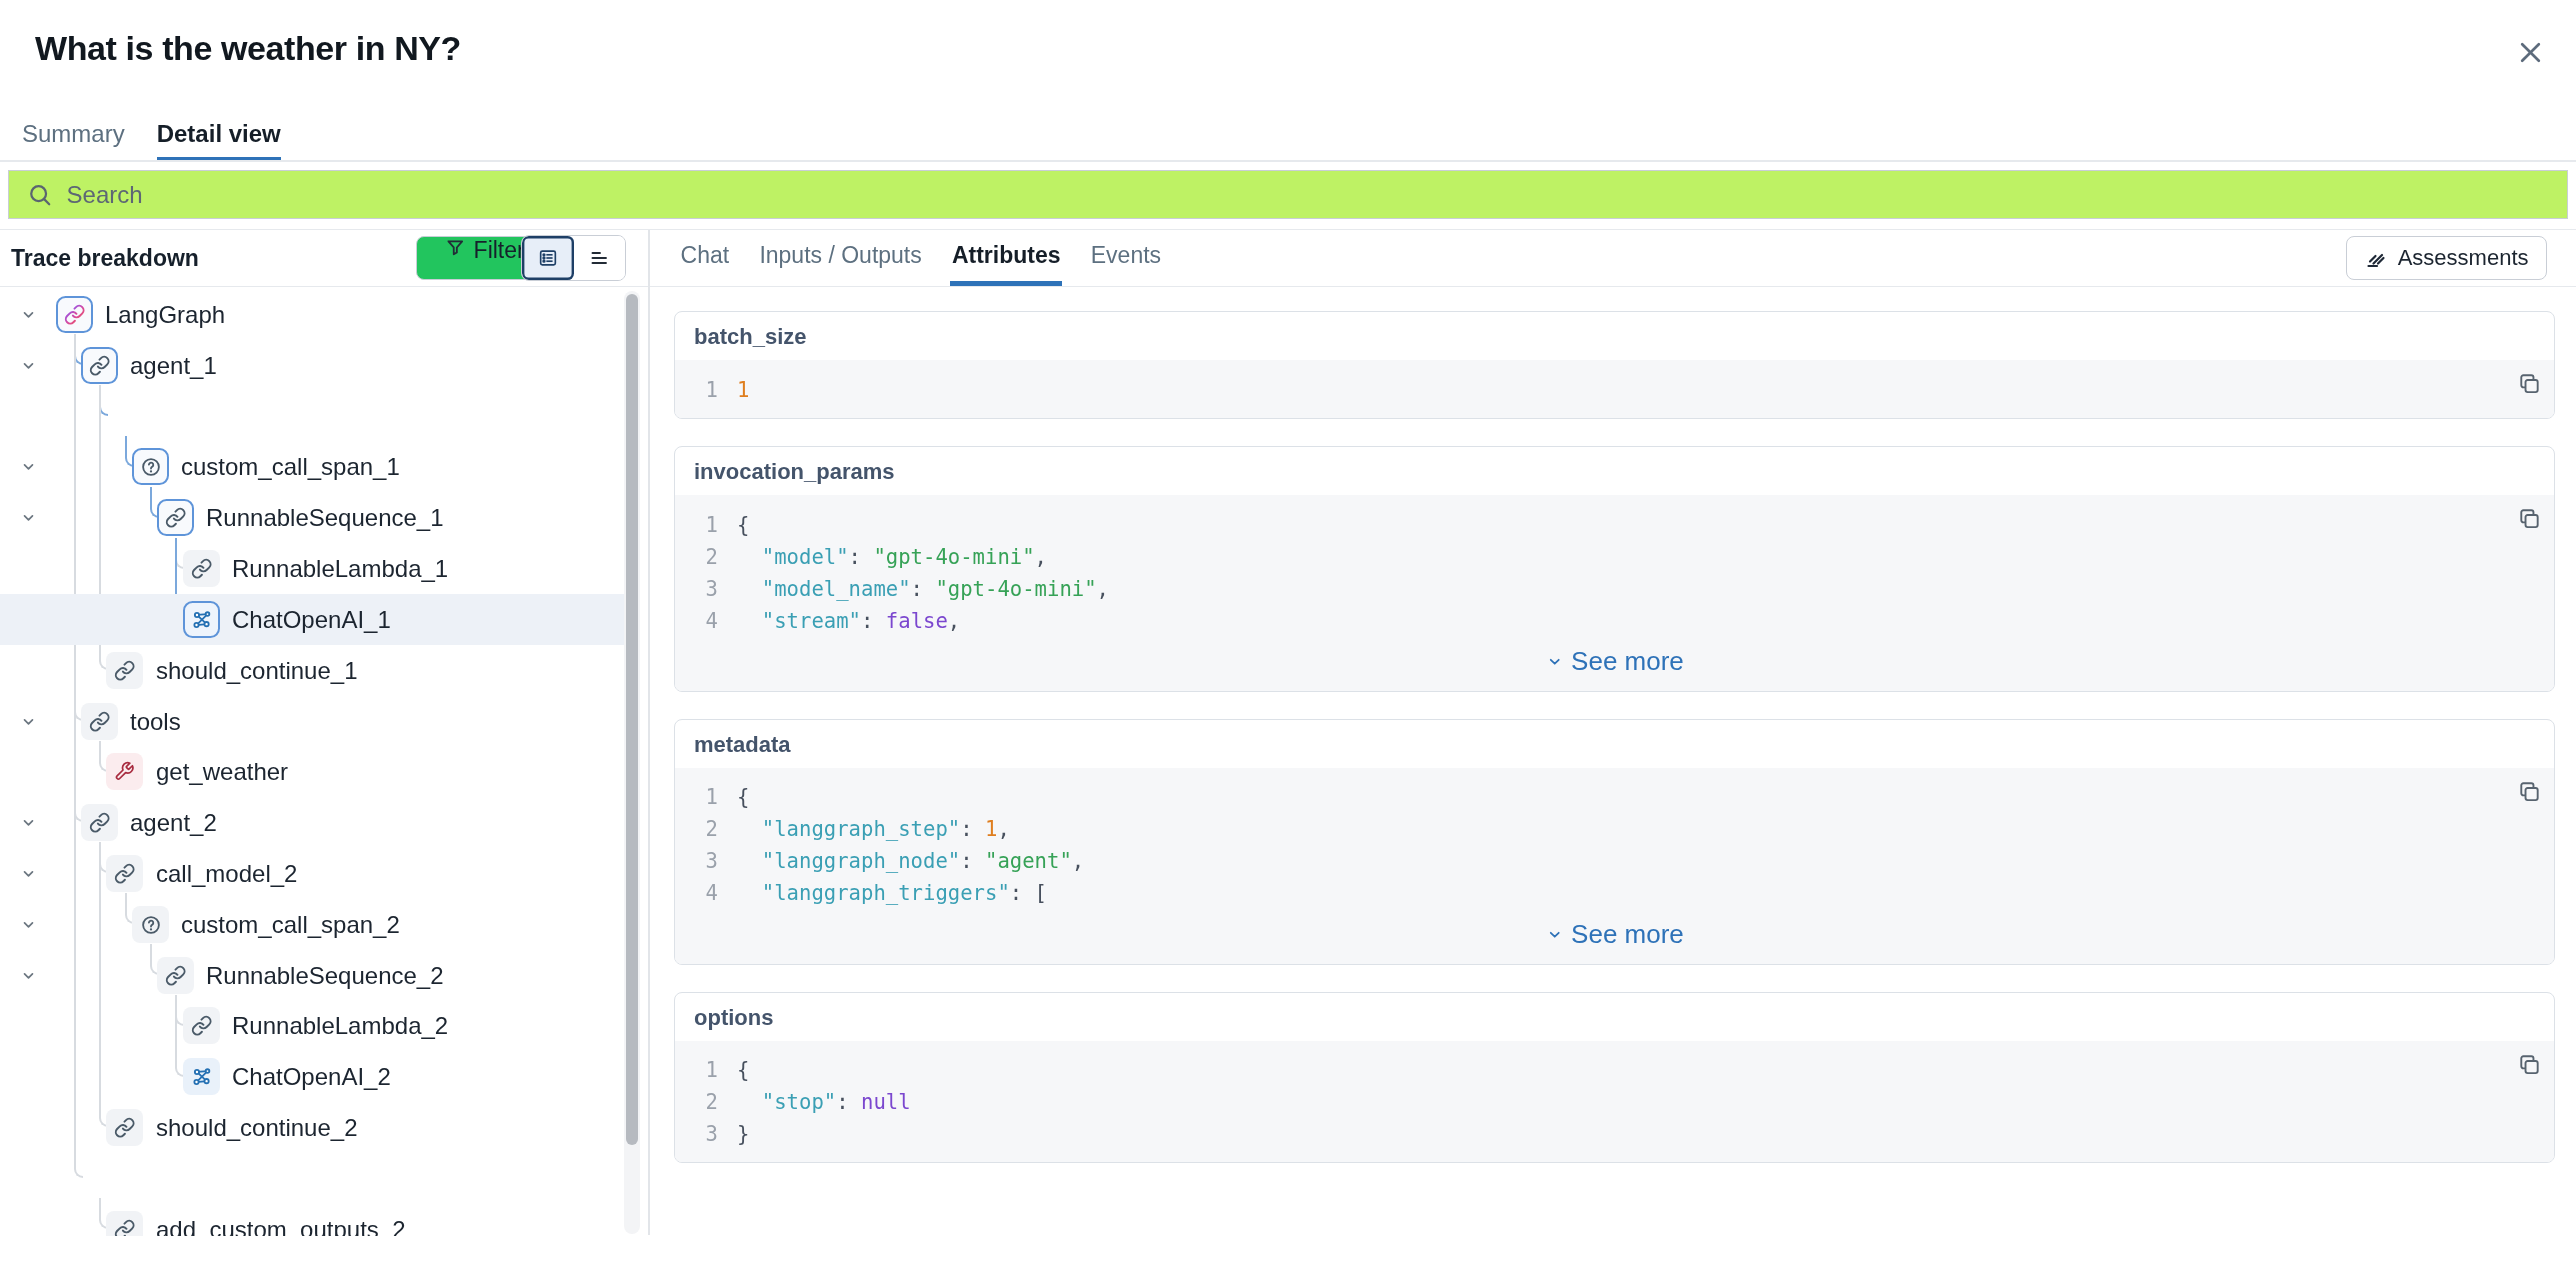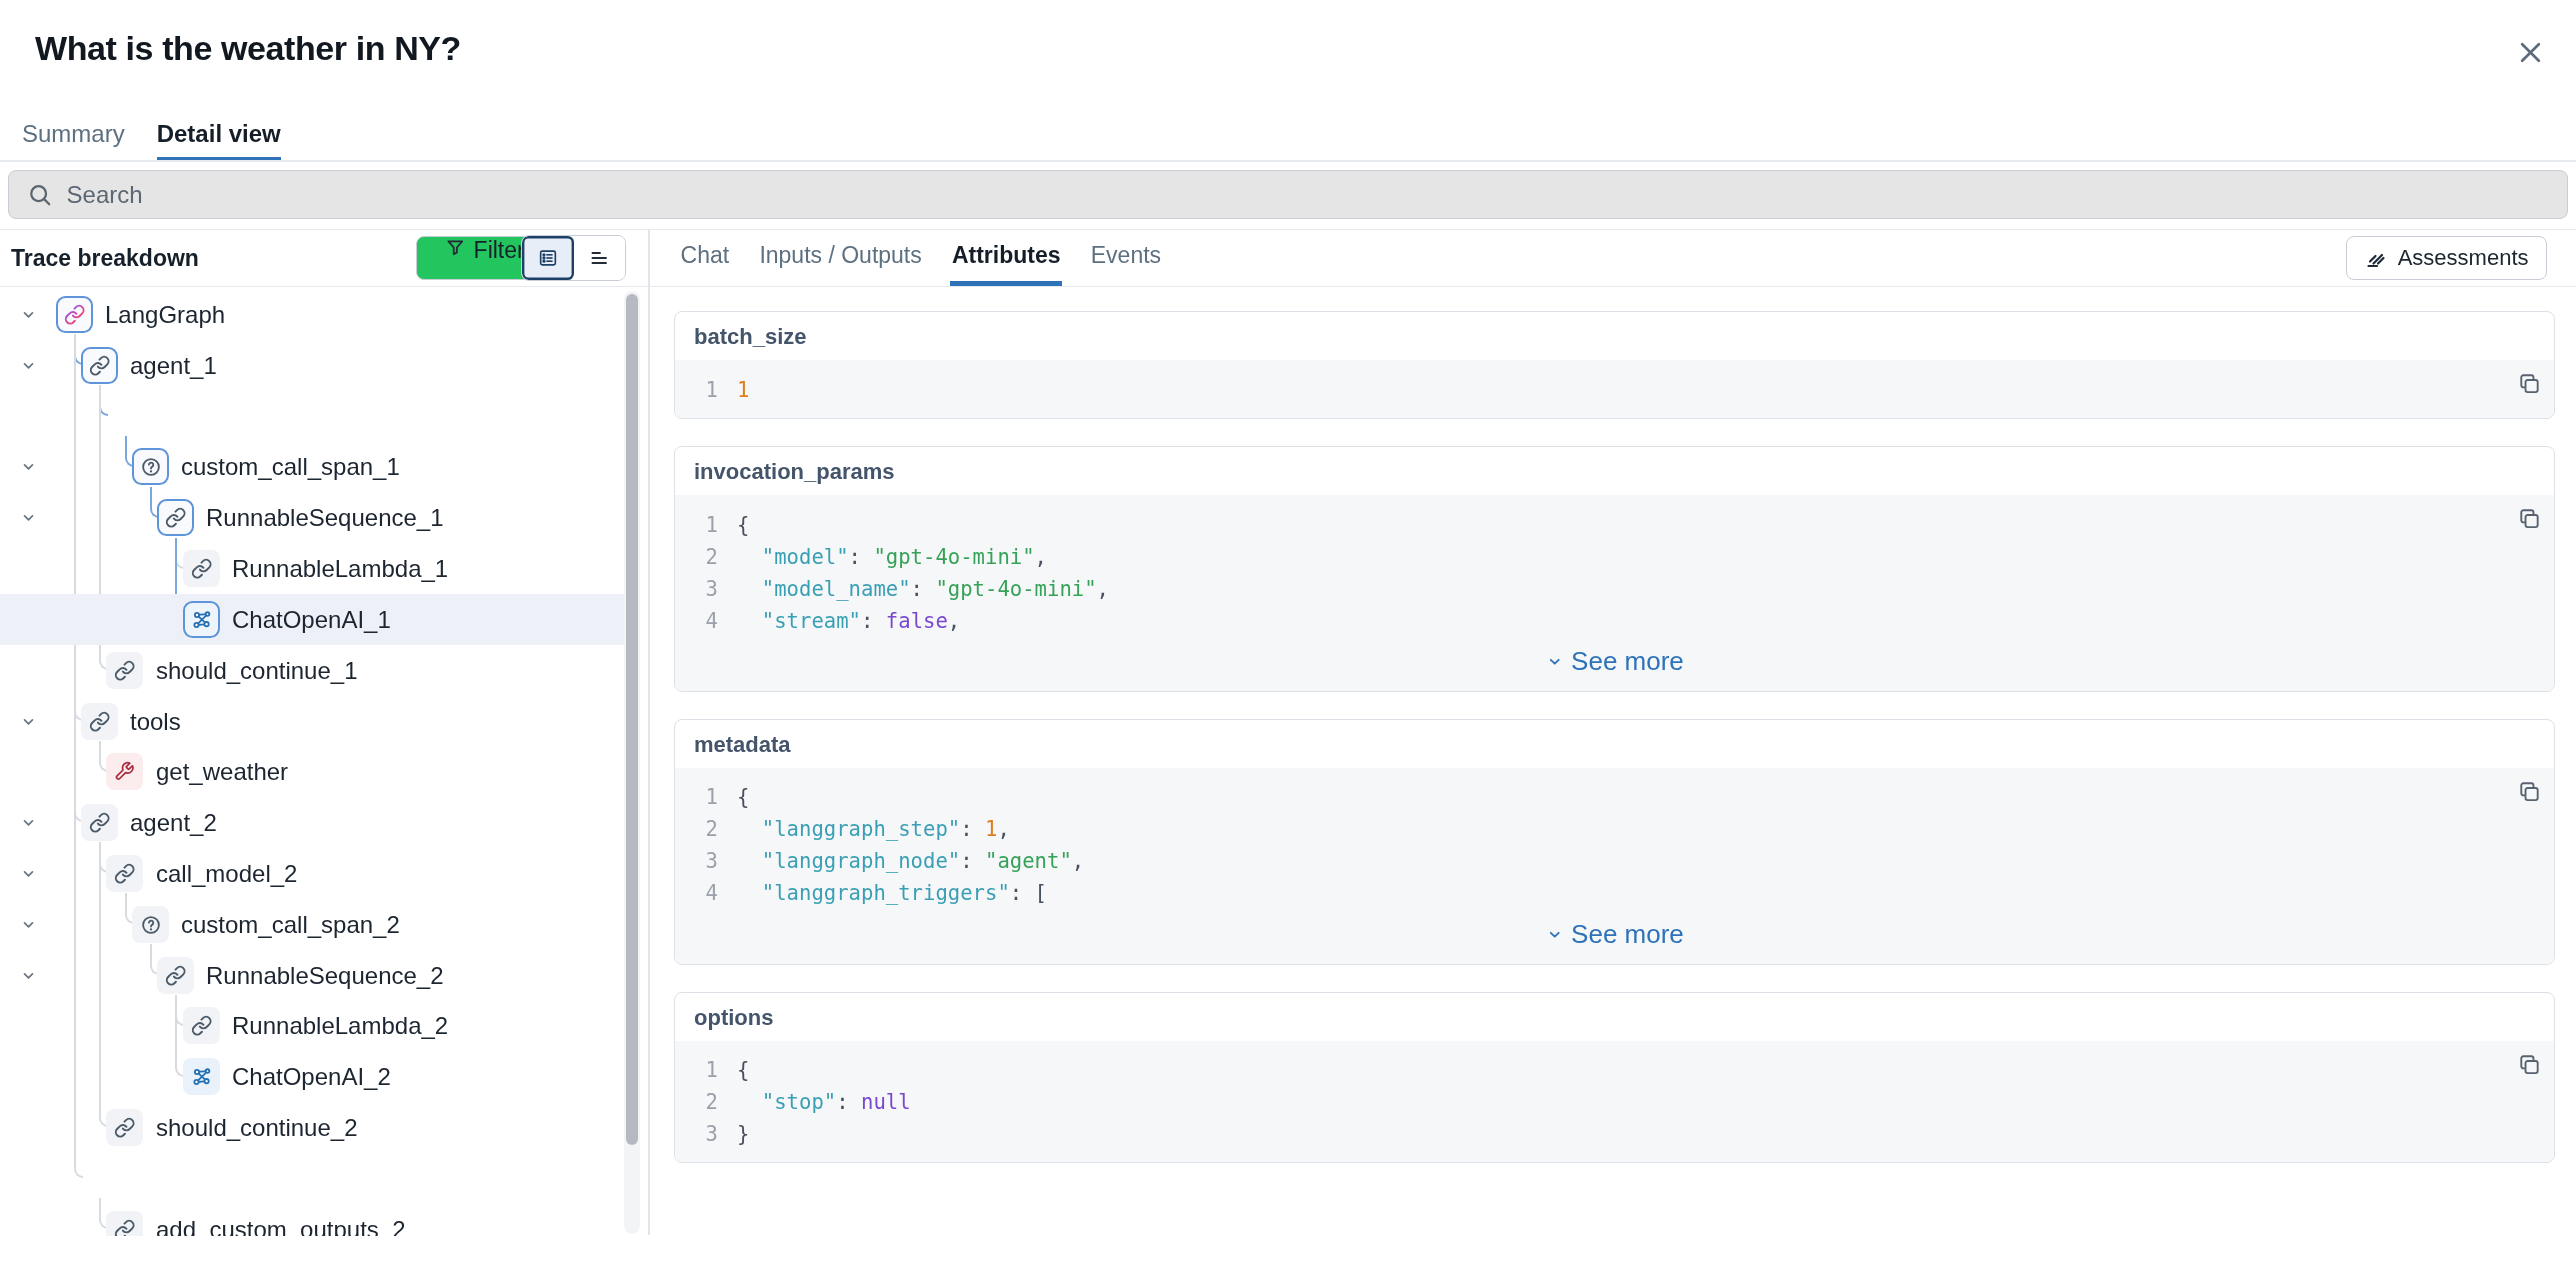--- a/index.html
+++ b/index.html
@@ -10,21 +10,21 @@
   .page-title{position:absolute;left:35px;top:29px;font-size:34px;font-weight:700;color:#11181f;letter-spacing:-0.4px;margin:0;}
   .close-btn{position:absolute;right:24px;top:35px;width:35px;height:35px;background:none;border:none;cursor:pointer;padding:0;color:#5d6b7c;}
 
   
   .top-tabs{position:absolute;left:22px;top:111px;height:51px;display:flex;gap:32px;}
   .t-tab{display:flex;align-items:center;font-size:24px;color:#5d7080;cursor:pointer;border-bottom:5.6px solid transparent;box-sizing:border-box;}
   .t-tab.active{color:#151e28;font-weight:700;border-bottom-color:#2e72b8;}
   .hline{position:absolute;left:0;width:100%;height:1.6px;background:#e6e9ed;}
 
   
-  .search-row{position:absolute;left:8px;right:8px;top:170px;height:49px;border:1.6px solid #c9ced6;border-radius:8px;background:#e5e5e5;display:flex;align-items:center;gap:12.7px;padding-left:17.5px;box-sizing:border-box;}
+  .search-row{position:absolute;left:8px;right:8px;top:170px;height:49px;border:1.6px solid #c9ced6;border-radius:0;background:#bef264;display:flex;align-items:center;gap:12.7px;padding-left:17.5px;box-sizing:border-box;}
   .search-row input{border:none;outline:none;flex:1;font-size:24px;font-family:"Liberation Sans",sans-serif;color:#1c2530;background:transparent;}
   .search-row input::placeholder{color:#5d6774;}
 
   
   .left-head{position:absolute;left:0;top:230px;width:648px;height:57px;border-bottom:1.6px solid #e6e9ed;background:#fff;box-sizing:border-box;}
   .lp-title{position:absolute;left:11px;top:0;line-height:56px;font-size:23px;font-weight:700;color:#16202b;}
   .filter-btn{position:absolute;left:416px;top:5.6px;height:44px;padding:0 28px;border:1.6px solid #c9ced6;border-radius:8px;background:#22c55e;display:flex;align-items:flex-start;gap:8px;font-size:23px;color:#16202b;cursor:pointer;font-family:"Liberation Sans",sans-serif;}
   .seg{position:absolute;left:521px;top:4.8px;height:46px;width:105px;border:1.6px solid #c9ced6;border-radius:8px;display:flex;overflow:hidden;box-sizing:border-box;background:#fff;}
   .seg-btn{flex:1;display:flex;align-items:center;justify-content:center;background:#fff;border:none;cursor:pointer;padding:0;}
   .seg-btn.sel{background:#e7eef8;box-shadow:inset 0 0 0 2.4px #1e3f66;border-radius:6.4px;}

